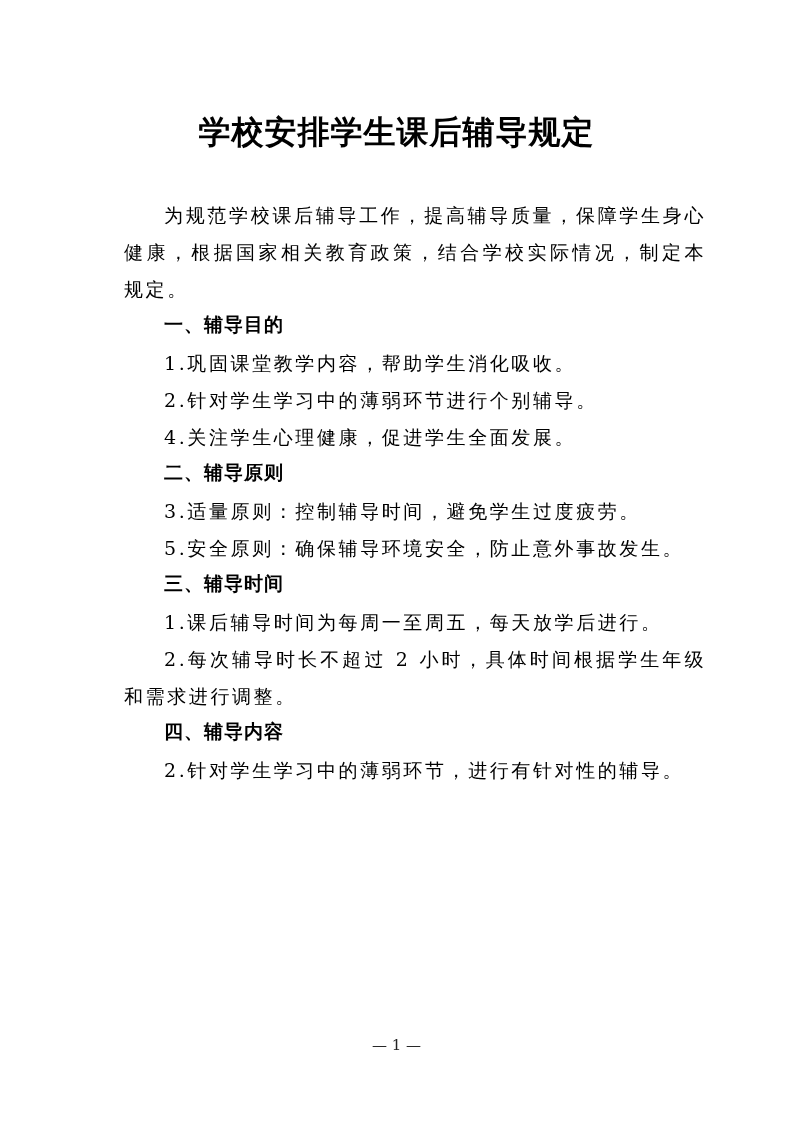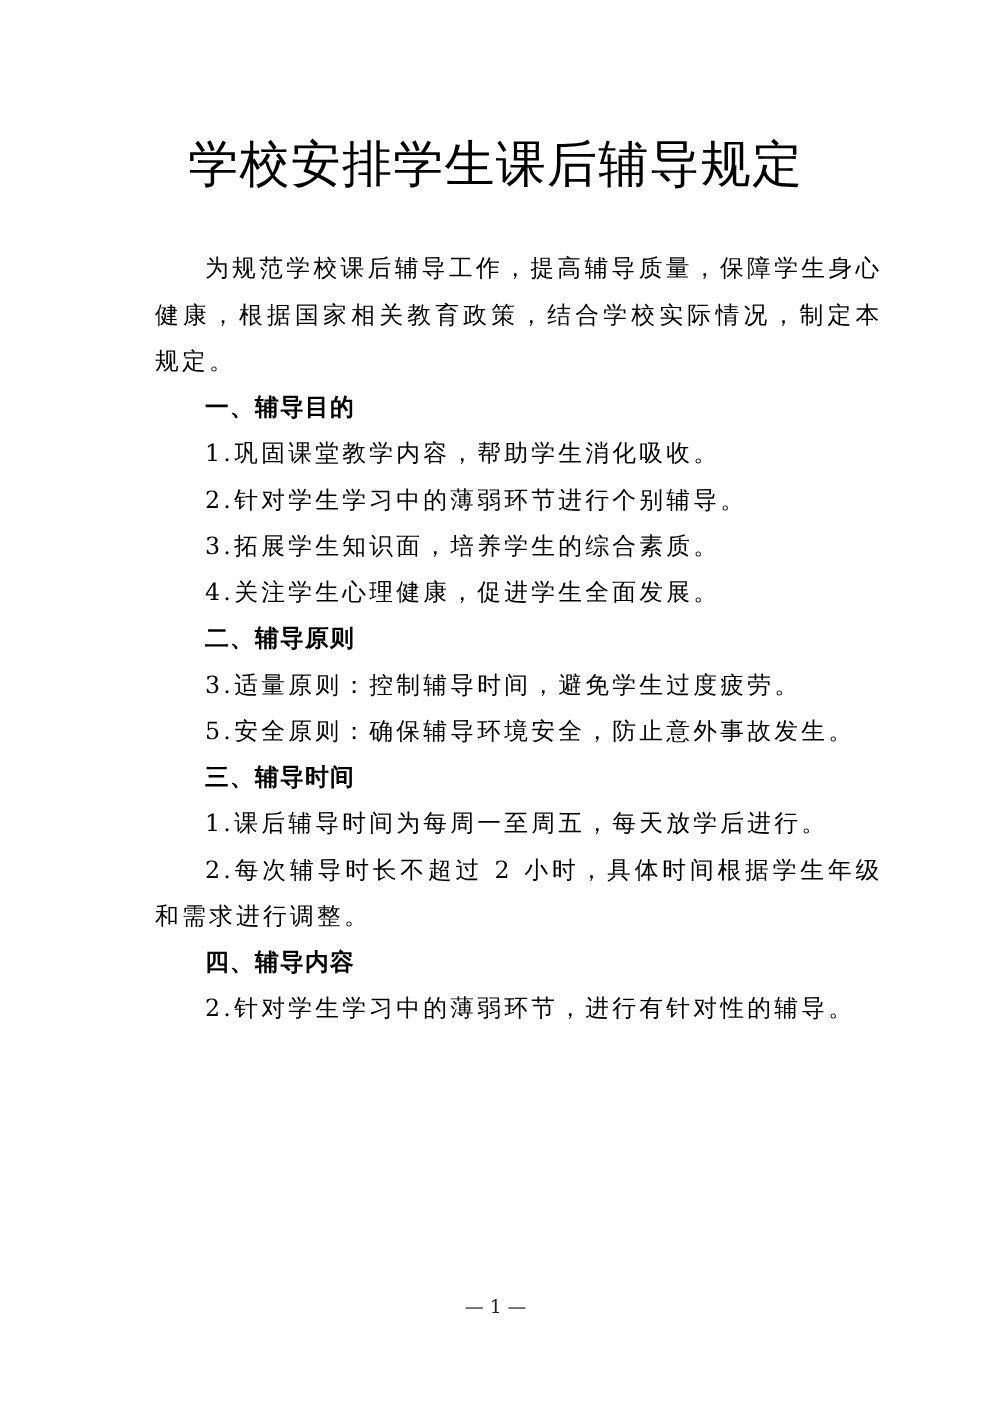--- a/index.html
+++ b/index.html
@@ -1,50 +1,49 @@
 <!DOCTYPE html>
 <html><head>
   <meta charset="utf-8">
   <style>
     html, body { margin: 0; padding: 0; background: #ffffff; }
     body { width: 793px; height: 1122px; position: relative; overflow: hidden; color: #000; }
     .page { position: absolute; left: 0; top: 0; width: 793px; height: 1122px; background: #fff; }
     .title {
       position: absolute; top: 110px; left: 0; width: 793px; text-align: center;
-      font-family: "DejaVu Sans", sans-serif; font-weight: normal; font-size: 40px; letter-spacing: 1px;
+      font-family: "DejaVu Sans", sans-serif; font-weight: bold; font-size: 32px; letter-spacing: 1px;
       line-height: 44px;
     }
     .body {
       position: absolute; left: 124px; top: 197px; width: 582px;
       font-family: "DejaVu Serif", serif; font-size: 19px; line-height: 37px;
       letter-spacing: 2.6px; text-align: justify;
     }
     .body p { margin: 0; text-indent: 40px; }
     .body h2 {
-      margin: 0; text-indent: 40px; font-family: Liberation Sans, sans-serif; font-weight: bold;
+      margin: 0; text-indent: 40px; font-family: Liberation Mono, monospace; font-weight: bold;
       font-size: 19px; line-height: 37px; letter-spacing: 1px;
     }
     .footer {
       position: absolute; top: 1036px; left: 0; width: 793px; text-align: center;
       font-family: "DejaVu Serif", serif; font-size: 15px; color: #222;
     }
   </style>
 </head>
 <body>
 
 <div class="page">
   <div class="title">学校安排学生课后辅导规定</div>
 
   <div class="body">
     <p>为规范学校课后辅导工作，提高辅导质量，保障学生身心健康，根据国家相关教育政策，结合学校实际情况，制定本规定。</p>
 
     <h2>一、辅导目的</h2>
     <p>1.巩固课堂教学内容，帮助学生消化吸收。</p>
     <p>2.针对学生学习中的薄弱环节进行个别辅导。</p>
-    <p>3.拓展学生知识面，培养学生的综合素质。</p>
     <p>4.关注学生心理健康，促进学生全面发展。</p>
 
     <h2>二、辅导原则</h2>
     <p>3.适量原则：控制辅导时间，避免学生过度疲劳。</p>
     <p>5.安全原则：确保辅导环境安全，防止意外事故发生。</p>
 
     <h2>三、辅导时间</h2>
     <p>1.课后辅导时间为每周一至周五，每天放学后进行。</p>
     <p>2.每次辅导时长不超过 2 小时，具体时间根据学生年级和需求进行调整。</p>
 

